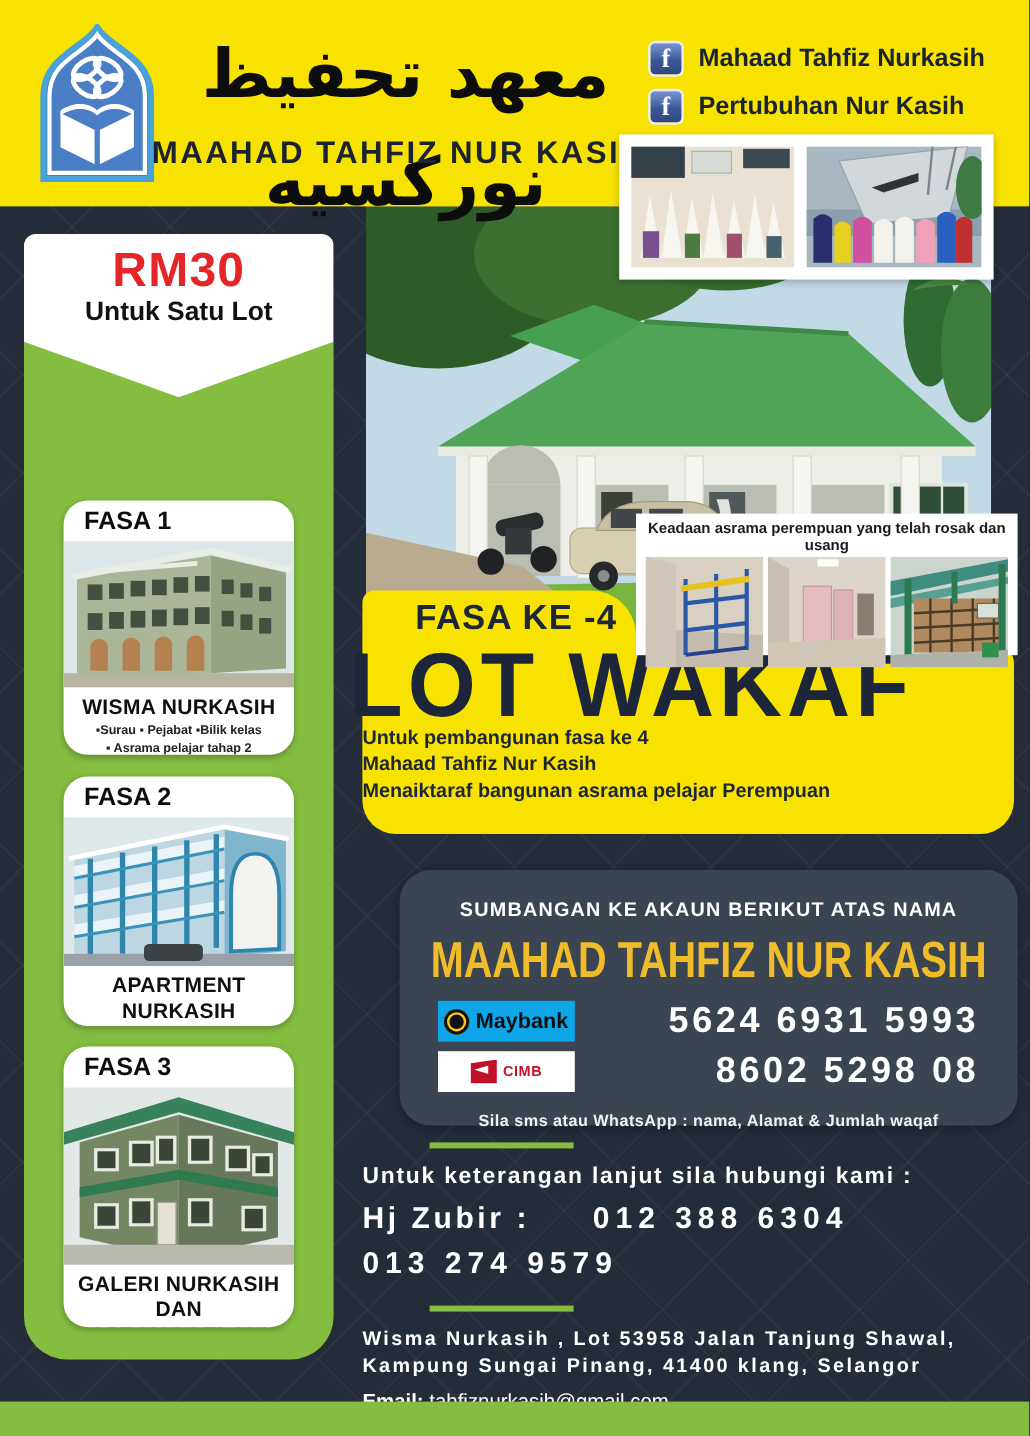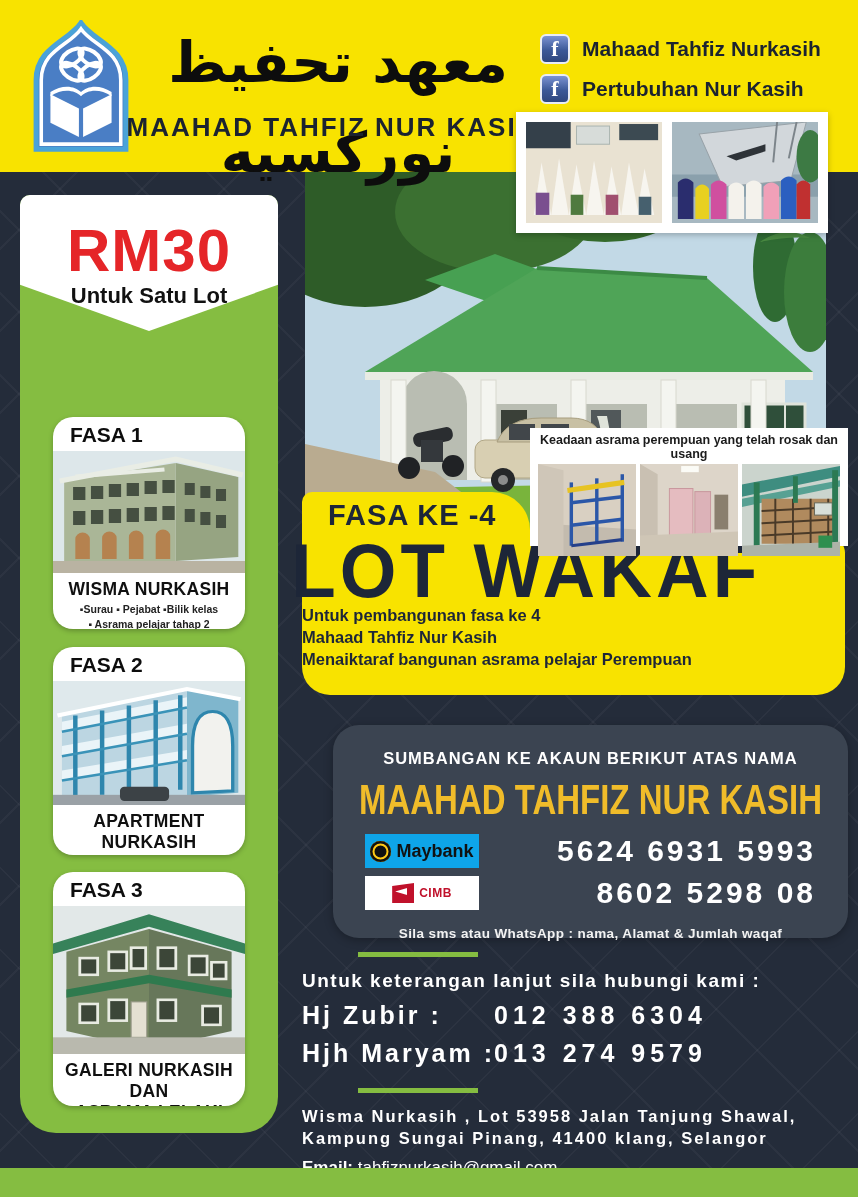--- a/index.html
+++ b/index.html
@@ -53,21 +53,21 @@
     left:530px; top:428px; width:318px; height:118px; background:#fff; z-index:6;
     padding:3px 8px;
   }
   .dormcaption{ font-size:12.5px; font-weight:bold; color:#1b1b1b; text-align:center; padding:2px 0 3px; }
   .dormphotos{ display:flex; gap:4px; }
   .dormphotos svg{ width:101px; height:92px; }
 
   
   .phasetab{
     left:302px; top:492px; width:228px; height:46px; background:#F8E300; z-index:5;
-    border-radius:10px 38px 0 0; display:flex; align-items:center; padding-left:26px;
+    border-radius:10px 38px 0 0; display:flex; align-items:center; padding-left:44px;
   }
   .phasetab-label{ font-size:29px; font-weight:800; color:#1d2638; letter-spacing:1px; }
   .wakafpanel{
     left:302px; top:537px; width:543px; height:158px; background:#F8E300; z-index:5;
     border-radius:0 16px 28px 28px; text-align:left; overflow:visible;
   }
   .wakaf-headline{
     margin-top:-4px; font-size:70px; font-weight:800; color:#1d2638; letter-spacing:4px;
     white-space:nowrap; transform:scale(1.04,1.08); transform-origin:center top; line-height:1.0;
   }
@@ -115,21 +115,21 @@
 
   
   .sidebar{
     left:20px; top:195px; width:258px; height:938px; background:#85BD41; z-index:4;
     border-radius:10px 10px 36px 36px; overflow:hidden;
   }
   .hero{
     width:258px; height:136px; background:#fff; text-align:center;
     clip-path:polygon(0 0, 100% 0, 100% 66%, 50% 100%, 0 66%);
   }
-  .price{ padding-top:26px; font-size:60px; font-weight:800; color:#E52528; letter-spacing:1px; line-height:1.0; }
+  .price{ padding-top:10px; font-size:40px; font-weight:800; color:#E52528; letter-spacing:1px; line-height:1.0; }
   .price-caption{ font-size:22px; font-weight:800; color:#111; margin-top:2px; }
   .phases{ margin-top:22px; text-align:center; font-size:21px; font-weight:800; color:#101010; line-height:1.35; }
   .card{
     position:absolute; left:33px; width:192px; background:#fff; border-radius:20px;
     overflow:hidden; box-shadow:0 2px 5px rgba(0,0,0,.25);
   }
   .card .tag{ position:absolute; left:13px; top:6px; font-size:21px; font-weight:800; color:#0d0d0d; z-index:2;
     background:rgba(255,255,255,.85); padding:0 4px; border-radius:4px; }
   .card .photo{ margin-top:34px; width:100%; display:block; }
   .card .photo svg{ width:100%; display:block; }
@@ -398,21 +398,20 @@
   </div>
 
   <div class="abs contact">
     <div class="divider"></div>
     <div class="contact-heading">Untuk keterangan lanjut sila hubungi kami :</div>
     <div class="person-row">
       <span class="person-name">Hj Zubir :</span>
       <span class="person-phone">012 388 6304</span>
     </div>
     <div class="person-row">
-      <span class="person-name">Hjh Maryam :</span>
       <span class="person-phone">013 274 9579</span>
     </div>
     <div class="divider d2"></div>
     <div class="address">
       <div>Wisma Nurkasih , Lot 53958 Jalan Tanjung Shawal,</div>
       <div>Kampung Sungai Pinang, 41400 klang, Selangor</div>
     </div>
     <div class="email-row">
       <span class="email-label">Email:</span>
       <span class="email-value">tahfiznurkasih@gmail.com</span>

